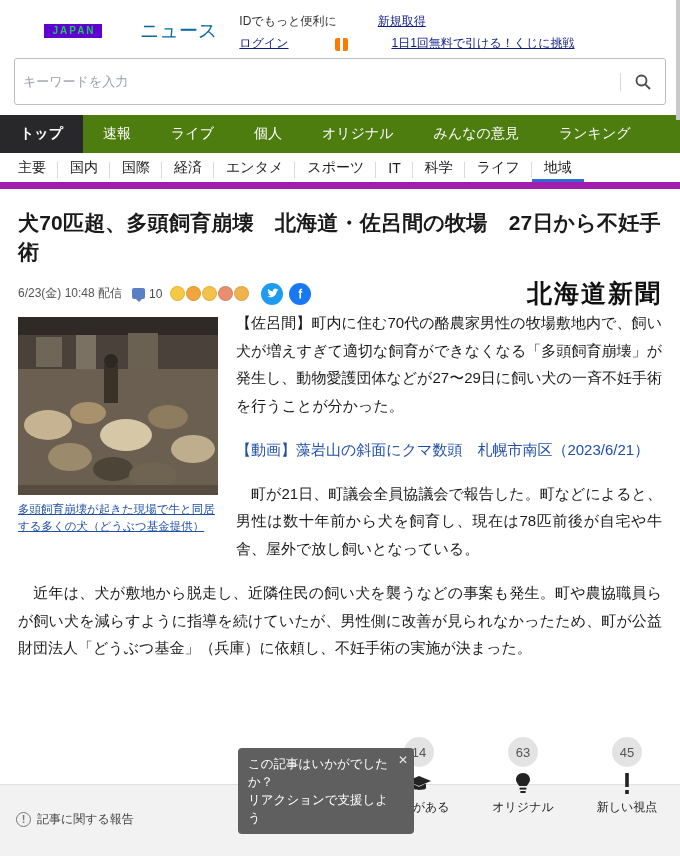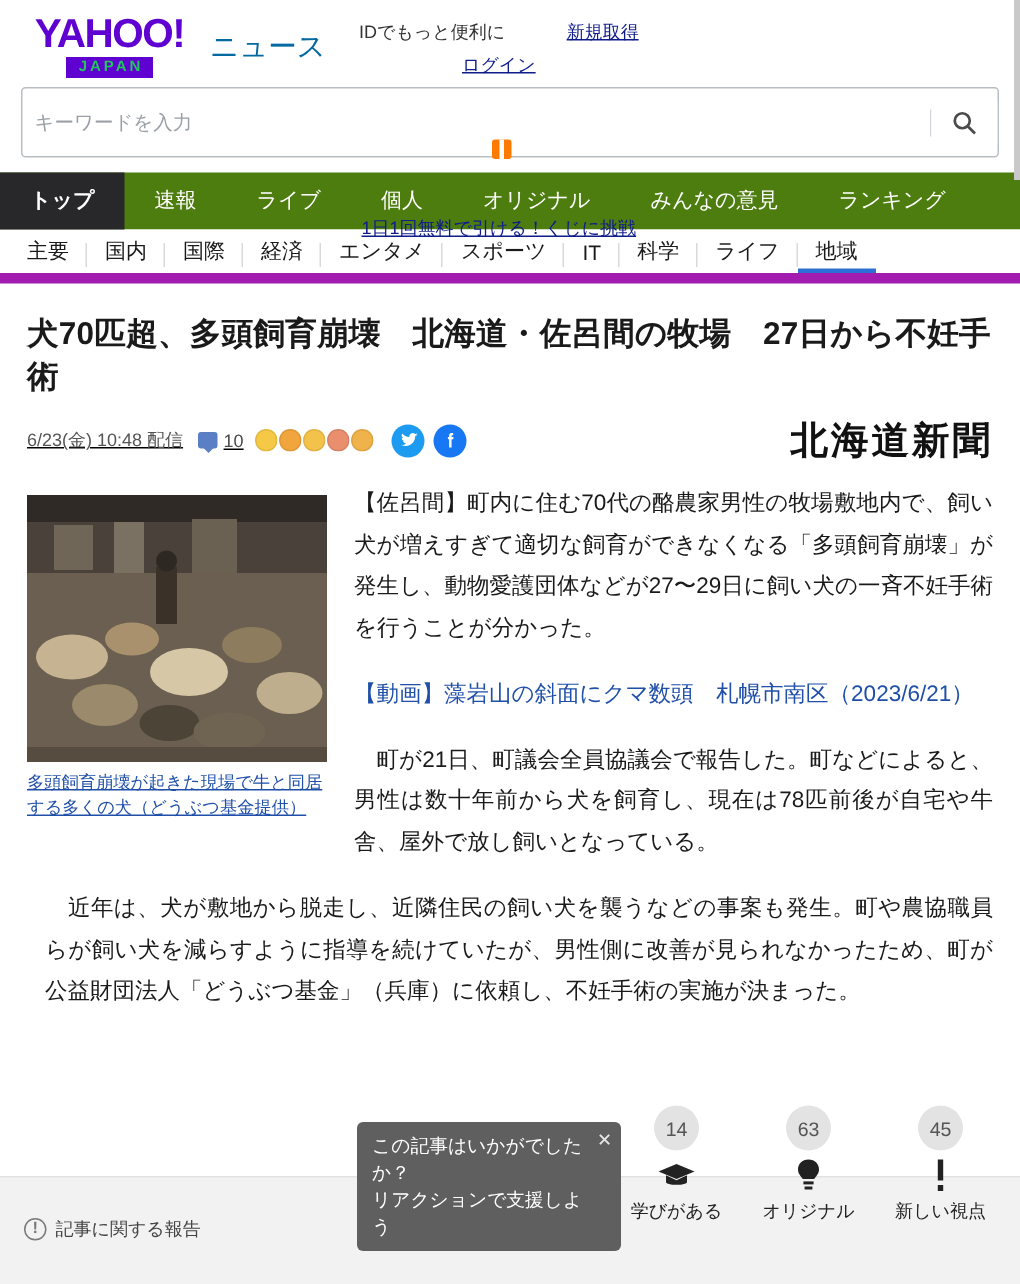--- a/index.html
+++ b/index.html
@@ -33,21 +33,21 @@
     letter-spacing: 2px; padding: 1px 6px 2px 8px; margin-top: 2px; line-height: 1.1;
   }
   .news-label {
     font-size: 19px; color: #0369a1; margin: 10px 0 0 8px; font-weight: normal;
   }
   .header-right {
     margin-left: 22px; padding-top: 4px; font-size: 12px; color: #333;
     line-height: 1.55;
   }
   .header-right .row { display: flex; align-items: center; white-space: nowrap; gap: 39px; }
-  .header-right .row + .row { margin-top: 3px; flex-direction: column; }
+  .header-right .row + .row { margin-top: 3px; }
   .hr-text { color: #333; }
   .hr-link {
     color: #0f1c8a; text-decoration: underline; margin-left: 2px;
   }
   .hr-login { color:#0f1c8a; text-decoration: underline; font-size: 12px; }
   .gift-icon {
     display:inline-block; width: 13px; height: 13px; background:#ff7a00;
     border-radius: 2px; margin: 0 4px 0 8px; position: relative; top:2px;
   }
   .gift-icon:after {
@@ -108,21 +108,21 @@
     box-shadow: inset 0 -3px 0 #2e6fd6;
   }
 
   
   .article { padding: 14px 18px 0 18px; }
   .headline {
     font-size: 21px; line-height: 1.38; color: #1a1a1a; font-weight: bold;
     margin: 6px 0 12px 0; letter-spacing: 0.2px;
   }
   .meta-row {
-    display:flex; align-items:center; position: relative; height: 30px; margin-bottom: 13px; text-decoration: underline;
+    display:flex; align-items:center; position: relative; height: 30px; margin-bottom: 0;
   }
   .meta-date { font-size: 12px; color: #555; margin-right: 10px; }
   .comment-chip {
     display:flex; align-items:center; font-size: 12px; color:#4a4a4a; margin-right: 8px;
   }
   .comment-bubble {
     width: 13px; height: 11px; background:#5a7fc4; border-radius:2px; margin-right:4px;
     position: relative;
   }
   .comment-bubble:after{
@@ -154,21 +154,21 @@
   }
   .photo {
     width: 200px; height: 178px; position: relative; overflow: hidden;
     background: linear-gradient(#6d6255, #4e463c);
   }
   .caption {
     font-size: 11.5px; color: #1f4fa8; line-height: 1.5; margin-top: 6px;
     text-decoration: underline; cursor: pointer;
   }
   .para {
-    font-size: 15px; line-height: 1.85; color: #1a1a1a; margin: 0 0 16px 12px;
+    font-size: 15px; line-height: 1.85; color: #1a1a1a; margin: 0 0 16px 0;
     text-align: justify;
   }
   .link-para {
     font-size: 15px; line-height: 1.85; color: #1f4fa8; margin: 0 0 16px 0;
     cursor: pointer;
   }
 
   
   .footer {
     position: absolute; left: 0; bottom: 0; width: 680px; height: 72px;
@@ -177,21 +177,21 @@
   .report {
     position:absolute; left: 16px; top: 26px; display:flex; align-items:center;
     font-size: 12px; color:#444; cursor: pointer;
   }
   .report .warn {
     width: 15px; height:15px; border-radius:50%; border: 1.5px solid #7a7a7a;
     color:#7a7a7a; font-size: 11px; font-weight:bold; display:flex;
     align-items:center; justify-content:center; margin-right:6px; line-height:1;
   }
   .reactions {
-    position:absolute; right: 14px; top: -48px; display:flex; gap: 10px;
+    position:absolute; right: 14px; top: -48px; display:flex; gap: 26px;
   }
   .reaction { width: 78px; text-align:center; cursor:pointer; }
   .reaction .count {
     width: 30px; height: 30px; border-radius: 50%; background: #e3e3e3;
     color:#555; font-size: 13px; display:flex; align-items:center;
     justify-content:center; margin: 0 auto 4px auto;
   }
   .reaction .ricon { height: 26px; display:flex; align-items:center; justify-content:center; }
   .reaction .rlabel { font-size: 12px; color:#222; margin-top: 2px; }
 
@@ -208,21 +208,20 @@
     position:absolute; right:0; top:0; width: 4px; height: 120px; background: #c9c9c9;
   }
 </style>
 </head>
 <body>
 
 <div class="page">
 
   <div class="header">
     <div class="yahoo-logo">
-      <div class="y-main">YAHOO!</div>
       <div class="y-jp">JAPAN</div>
     </div>
     <div class="news-label">ニュース</div>
     <div class="header-right">
       <div class="row">
         <span class="hr-text">IDでもっと便利に</span>
         <span class="hr-link">新規取得</span>
       </div>
       <div class="row">
         <span class="hr-login">ログイン</span>

